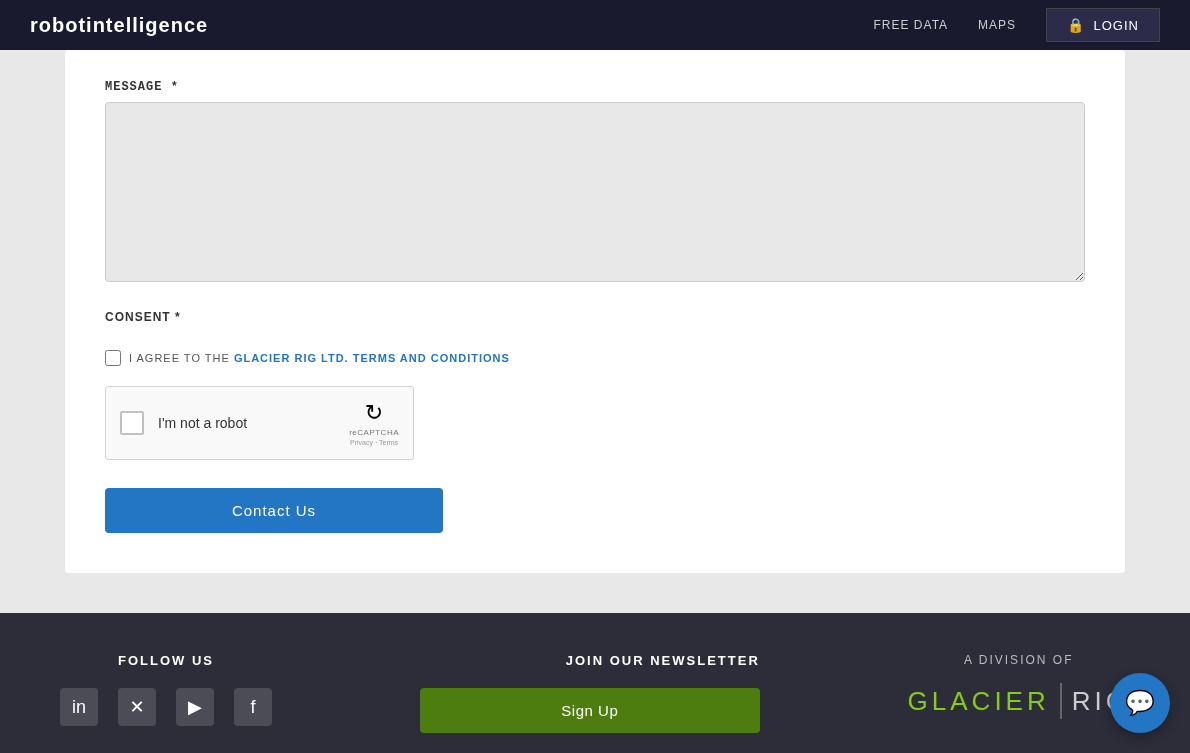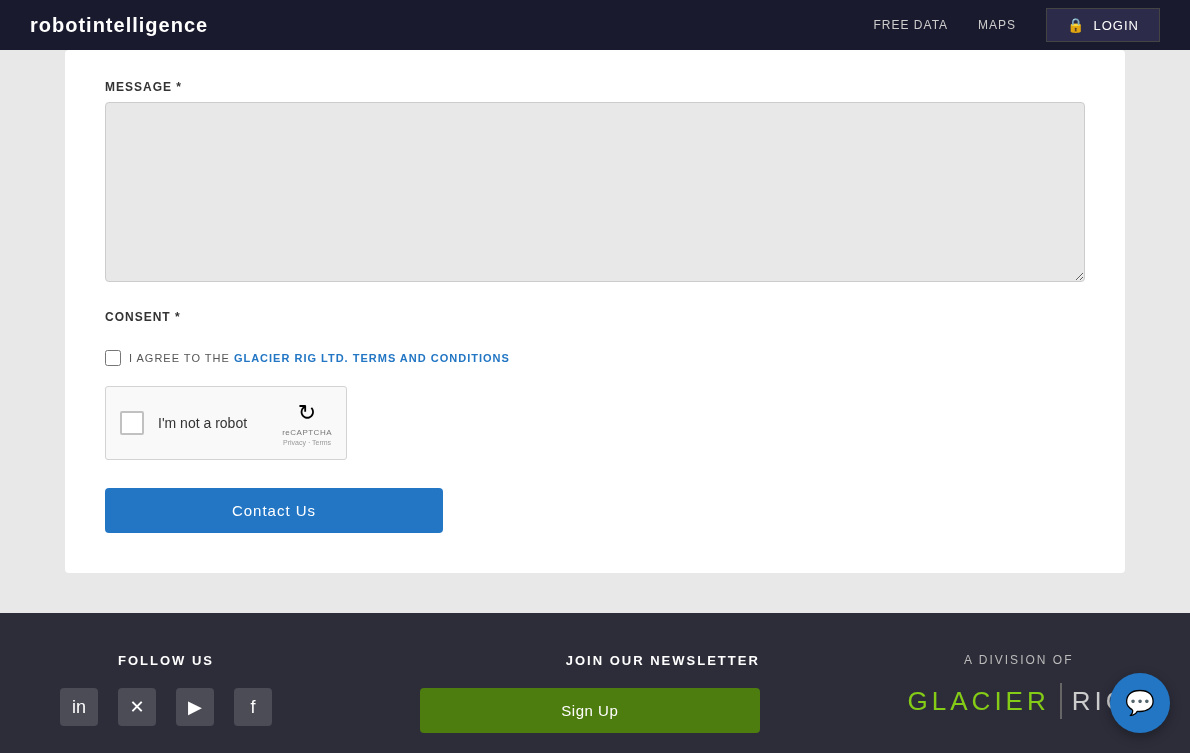--- a/index.html
+++ b/index.html
@@ -62,20 +62,21 @@
       margin: 0 auto;
     }
 
     .message-label {
       font-size: 12px;
       font-weight: 700;
       letter-spacing: 1px;
       text-transform: uppercase;
       color: #333;
       margin-bottom: 8px;
+      font-family: Liberation Mono, monospace;
     }
     .message-label .required {
       color: #333;
     }
 
     .message-textarea {
       width: 100%;
       height: 180px;
       background: #e8e8e8;
       border: 1px solid #ccc;
@@ -115,21 +116,21 @@
       color: #555;
     }
     .consent-link {
       color: #2276c4;
       text-decoration: none;
       font-weight: 700;
     }
 
     
     .recaptcha-mock {
-      width: 242px;
+      width: 309px;
       height: 74px;
       background: #f9f9f9;
       border: 1px solid #d3d3d3;
       border-radius: 3px;
       display: flex;
       align-items: center;
       padding: 10px 14px;
       gap: 14px;
       margin-bottom: 28px;
     }

